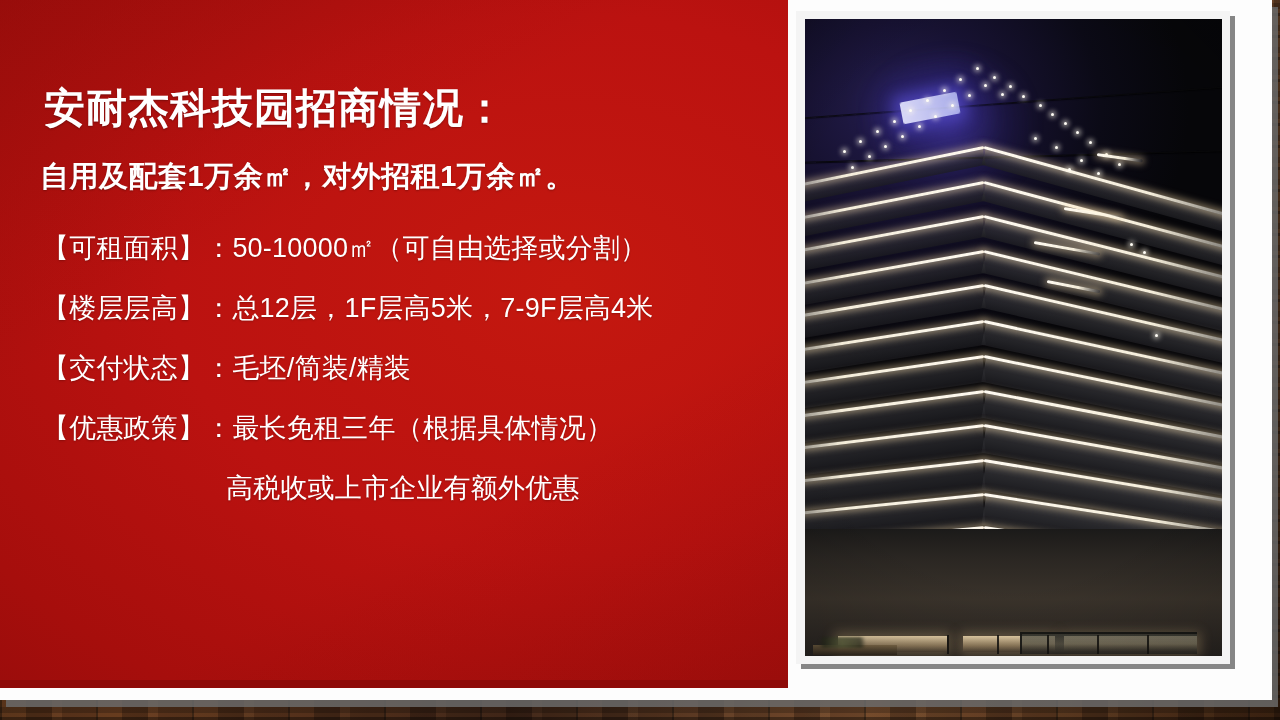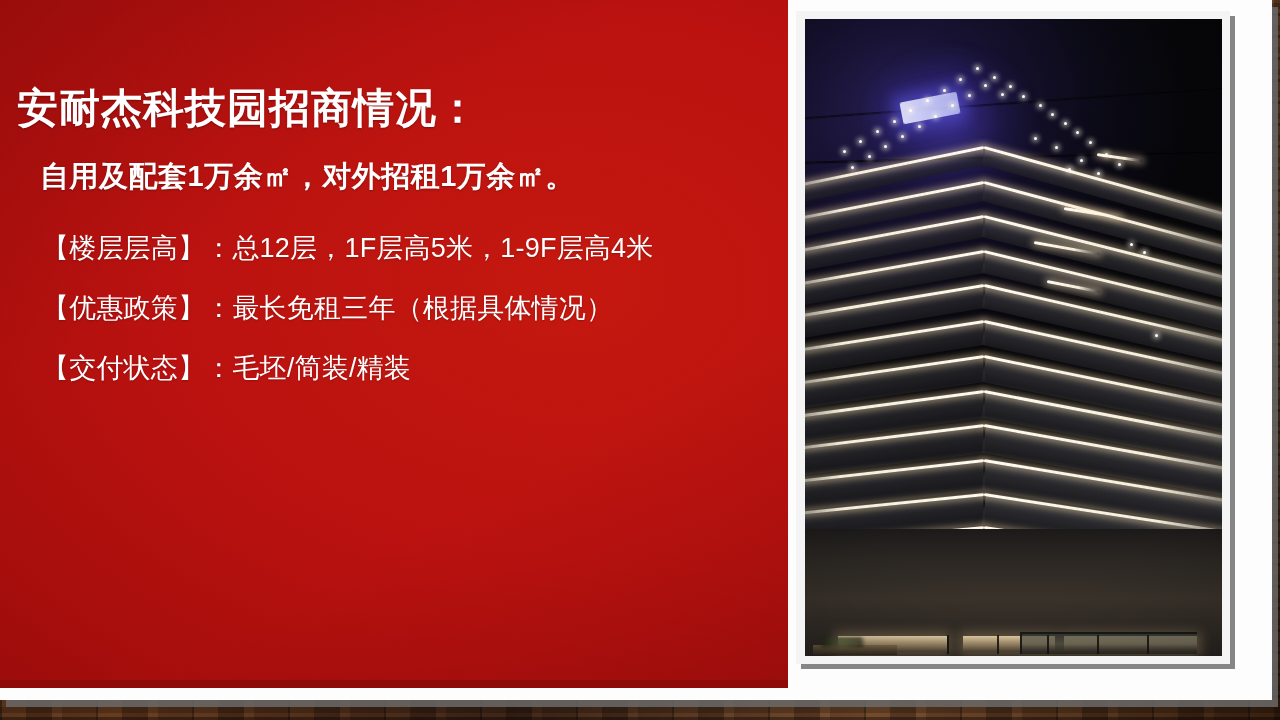--- a/index.html
+++ b/index.html
@@ -81,21 +81,21 @@
     left: 0;
     top: 0;
     width: 788px;
     height: 680px;
     color: #ffffff;
     z-index: 3;
   }
 
   .title {
     position: absolute;
-    left: 17px;
+    left: 44px;
     top: 88px;
     font-size: 41px;
     font-weight: bold;
     letter-spacing: 1px;
     line-height: 1;
     white-space: nowrap;
     text-shadow: 0 1px 2px rgba(0,0,0,0.30);
   }
   .subtitle {
     position: absolute;
@@ -304,23 +304,25 @@
 <div id="slide">
   <div id="slide-inner">
 
     <div id="red-panel"></div>
     <div id="red-strip"></div>
 
     <div id="text-block">
       <div class="title">安耐杰科技园招商情况：</div>
       <div class="subtitle">自用及配套1万余㎡，对外招租1万余㎡。</div>
       <div class="bullets">
-        <div class="bullet">【楼层层高】：总12层，1F层高5米，1-9F层高4米</div>
+        <div class="bullet">【可租面积】：50-10000㎡（可自由选择或分割）</div>
+        <div class="bullet">【楼层层高】：总12层，1F层高5米，7-9F层高4米</div>
+        <div class="bullet">【交付状态】：毛坯/简装/精装</div>
         <div class="bullet">【优惠政策】：最长免租三年（根据具体情况）</div>
-        <div class="bullet">【交付状态】：毛坯/简装/精装</div>
+        <div class="bullet indented">高税收或上市企业有额外优惠</div>
       </div>
     </div>
 
     <div id="photo-frame">
       <div id="photo">
         <div class="sky"></div>
         <div class="sign-glow"></div>
         <div class="wire w2"></div>
         <div class="wire"></div>
         <div class="sign"></div>

